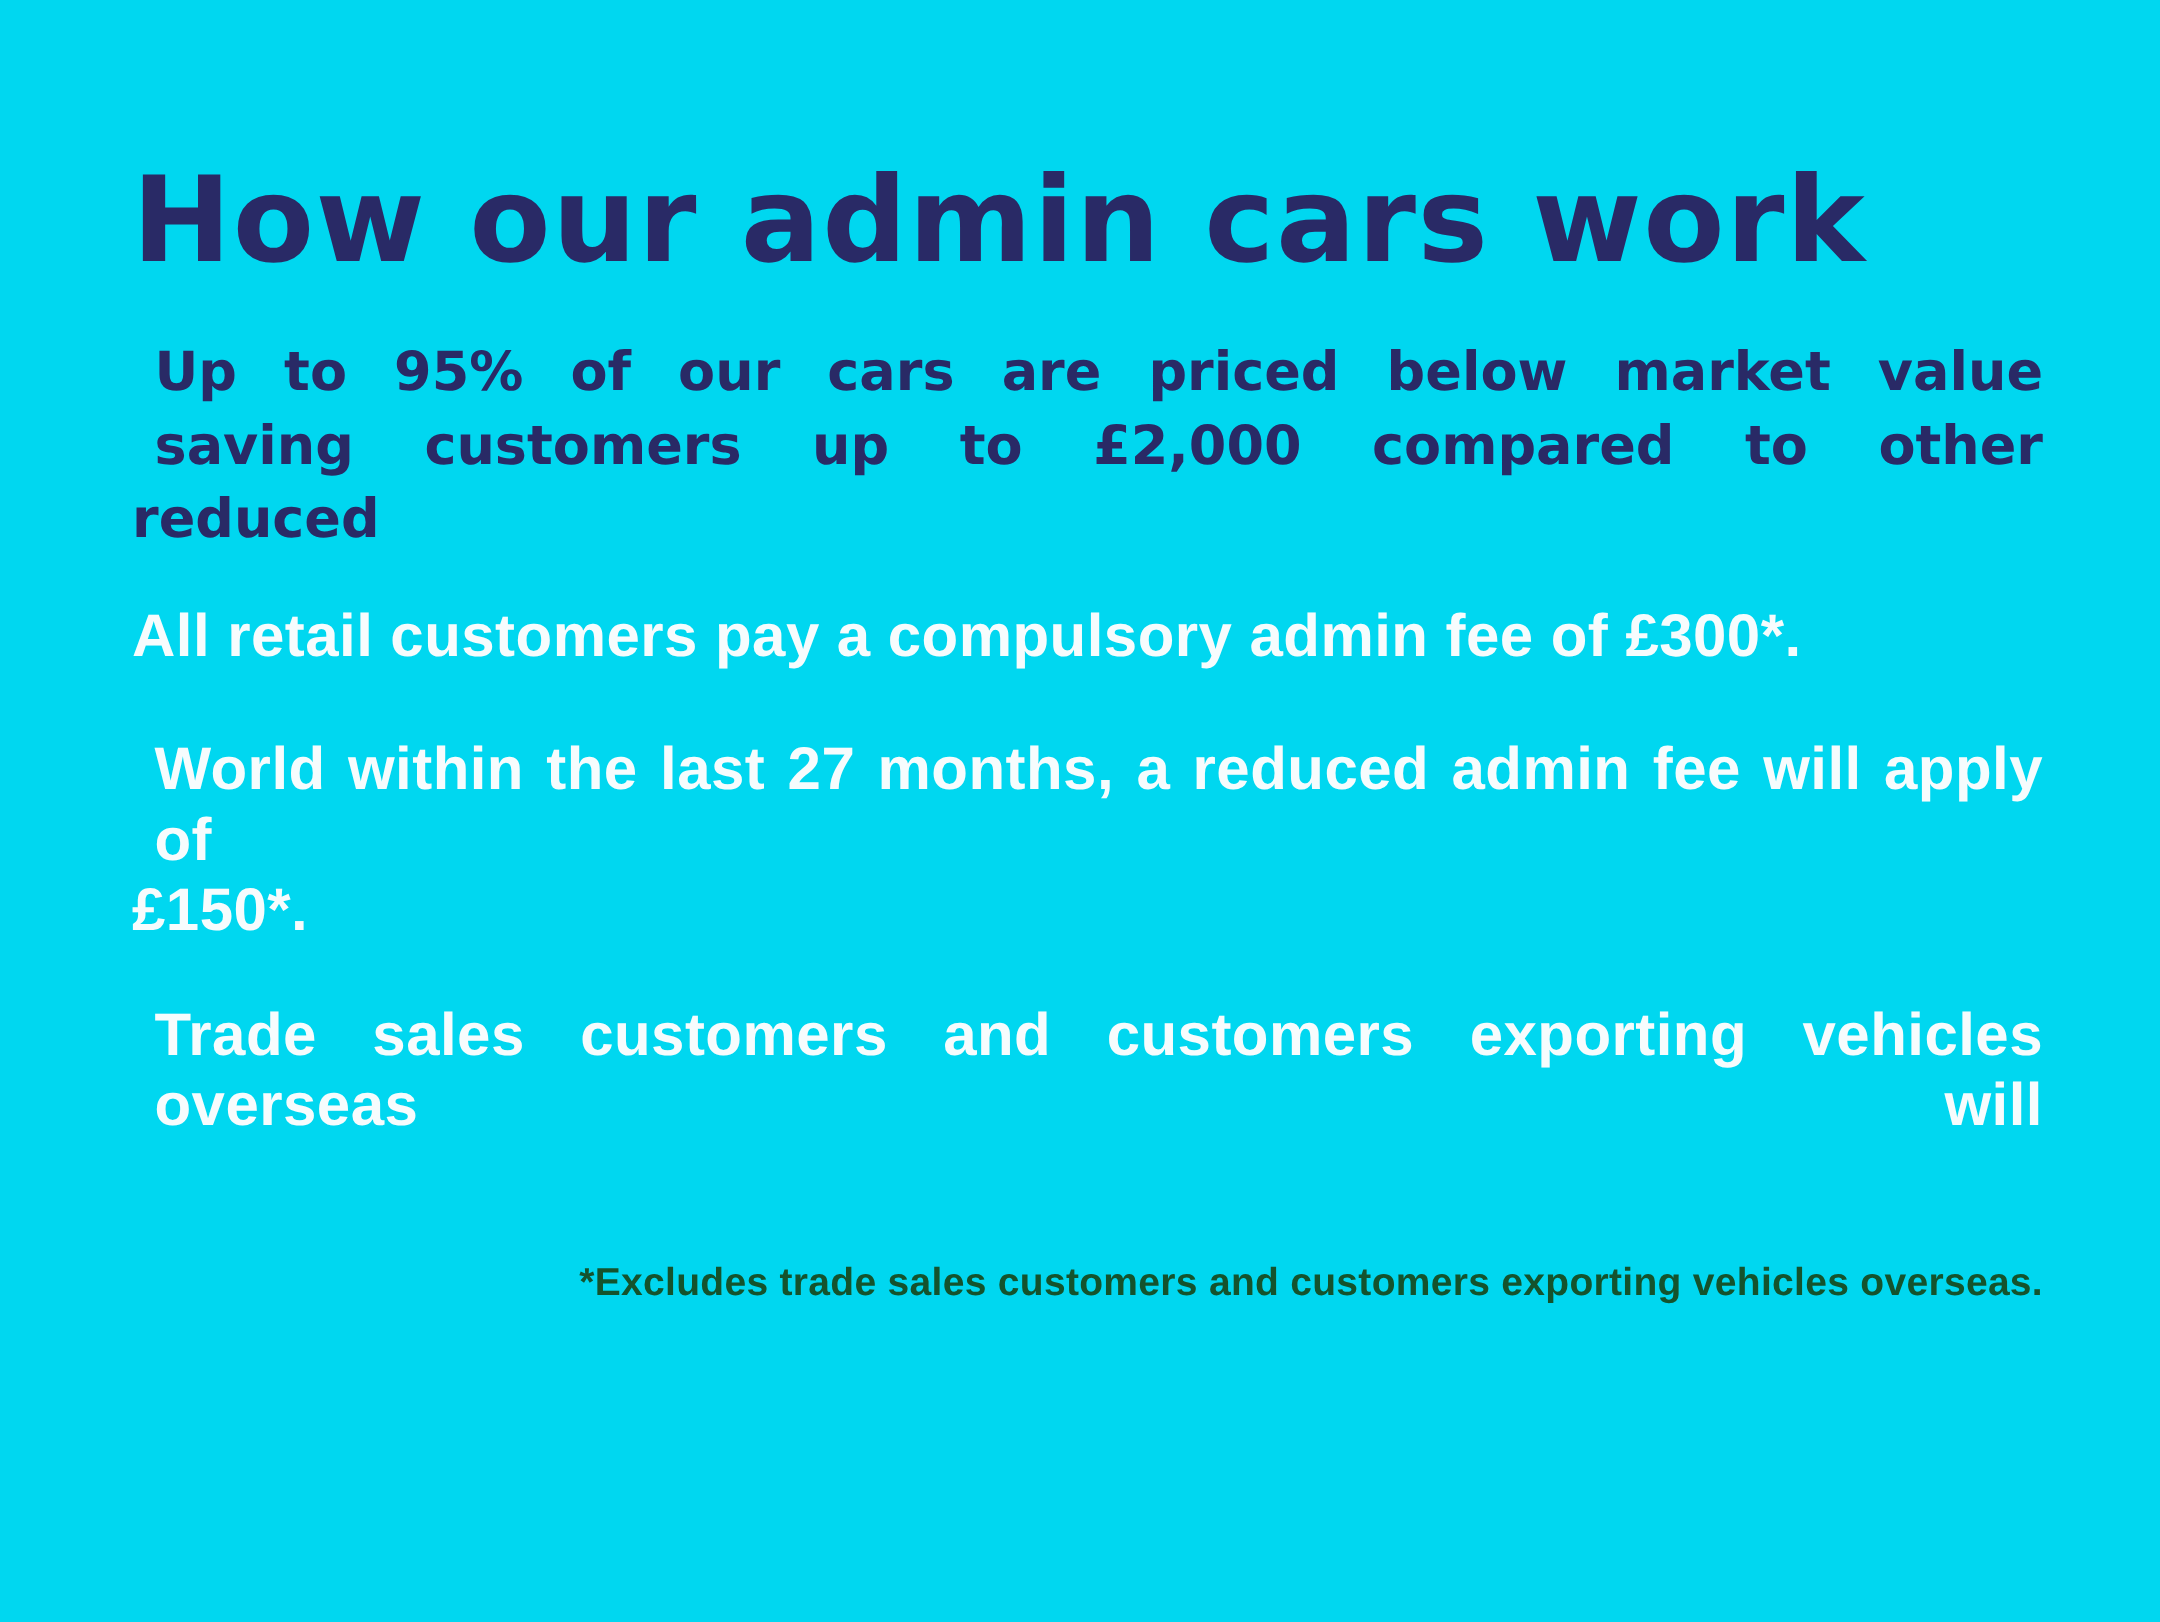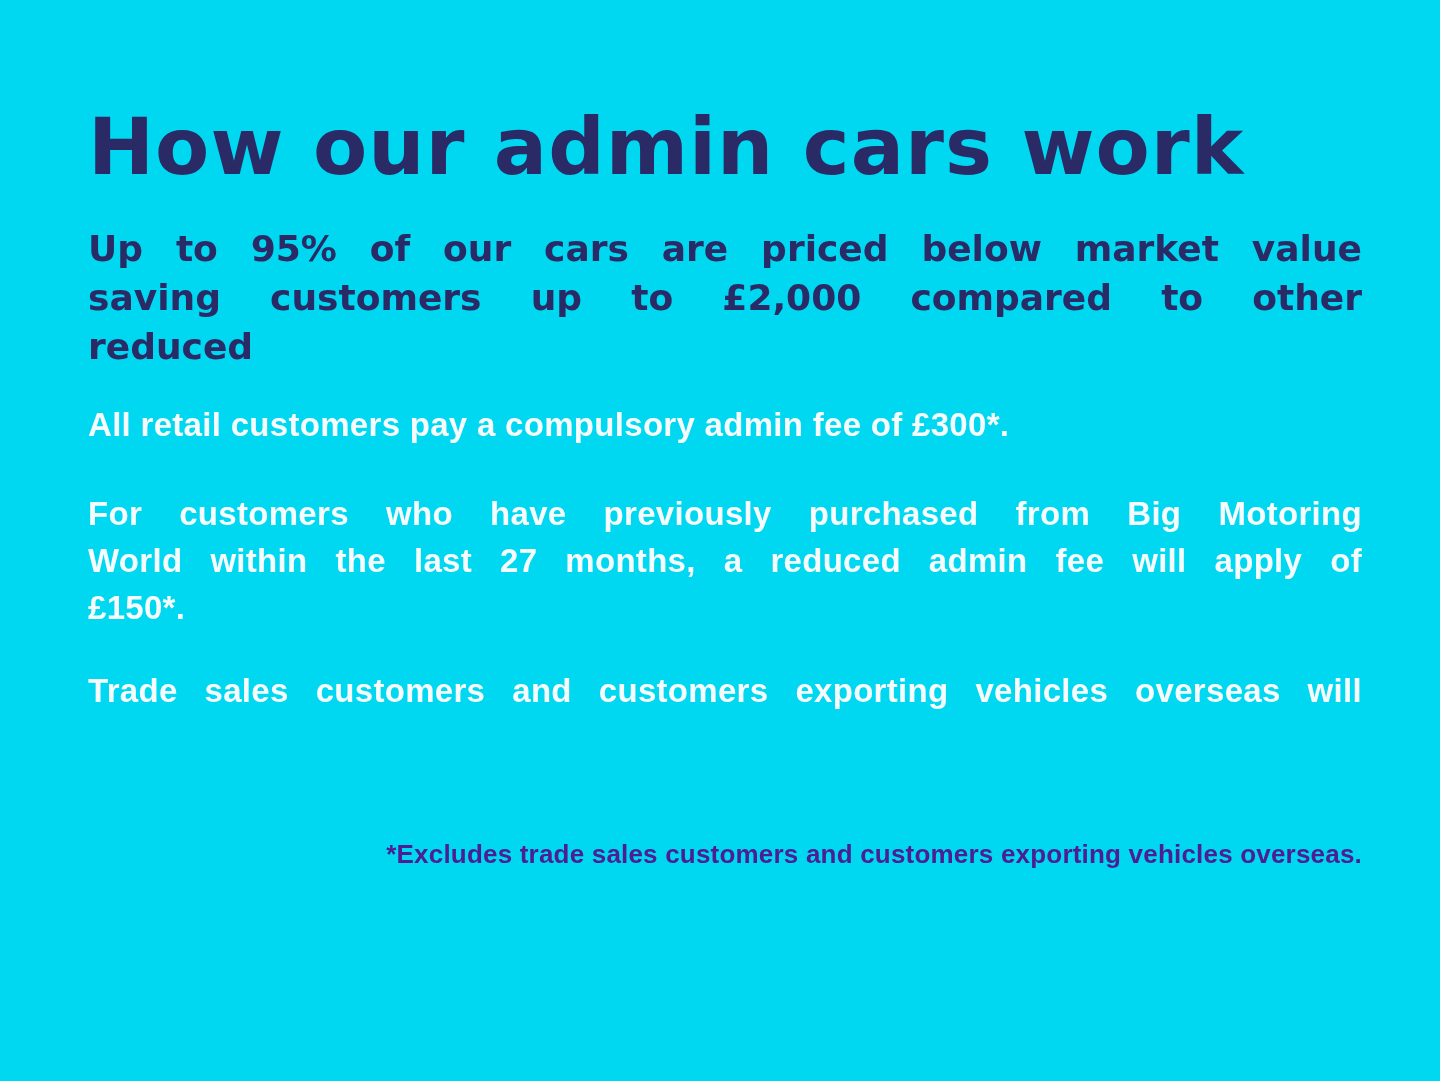--- a/index.html
+++ b/index.html
@@ -35,48 +35,49 @@
     width: 1274px;
     font-family: "DejaVu Sans", sans-serif;
     font-size: 36px;
     font-weight: 700;
     line-height: 49px;
     color: #292a66;
   }
   .jline {
     text-align: justify;
     text-align-last: justify;
+    margin-left: 15px;
   }
   .lline {
     text-align: left;
     text-align-last: left;
   }
   .body-para {
     position: absolute;
     left: 88px;
     width: 1274px;
-    font-size: 33px;
+    font-size: 40px;
     font-weight: 700;
     line-height: 47px;
     color: #f6fcfd;
     letter-spacing: 0.3px;
   }
   .para-retail   { top: 401px; }
   .para-returning{ top: 490px; }
   .para-trade    { top: 667px; }
   .footnote {
     position: absolute;
     left: 88px;
     top: 839px;
     width: 1274px;
     text-align: right;
     font-size: 26px;
     font-weight: 700;
     letter-spacing: 0.2px;
-    color: #4c1d95;
+    color: #14532d;
   }
   .brand-logo {
     position: absolute;
     left: 983px;
     top: 893px;
     width: 420px;
     height: 135px;
   }
   .brand-logo svg { display: block; }
   .logo-navy-text {
@@ -99,21 +100,20 @@
 
   <div class="subheading">
     <div class="jline">Up to 95% of our cars are priced below market value</div>
     <div class="jline">saving customers up to £2,000 compared to other</div>
     <div class="lline">reduced</div>
   </div>
 
   <div class="body-para para-retail">All retail customers pay a compulsory admin fee of £300*.</div>
 
   <div class="body-para para-returning">
-    <div class="jline">For customers who have previously purchased from Big Motoring</div>
     <div class="jline">World within the last 27 months, a reduced admin fee will apply of</div>
     <div class="lline">£150*.</div>
   </div>
 
   <div class="body-para para-trade">
     <div class="jline">Trade sales customers and customers exporting vehicles overseas will</div>
   </div>
 
   <div class="footnote">*Excludes trade sales customers and customers exporting vehicles overseas.</div>
 

